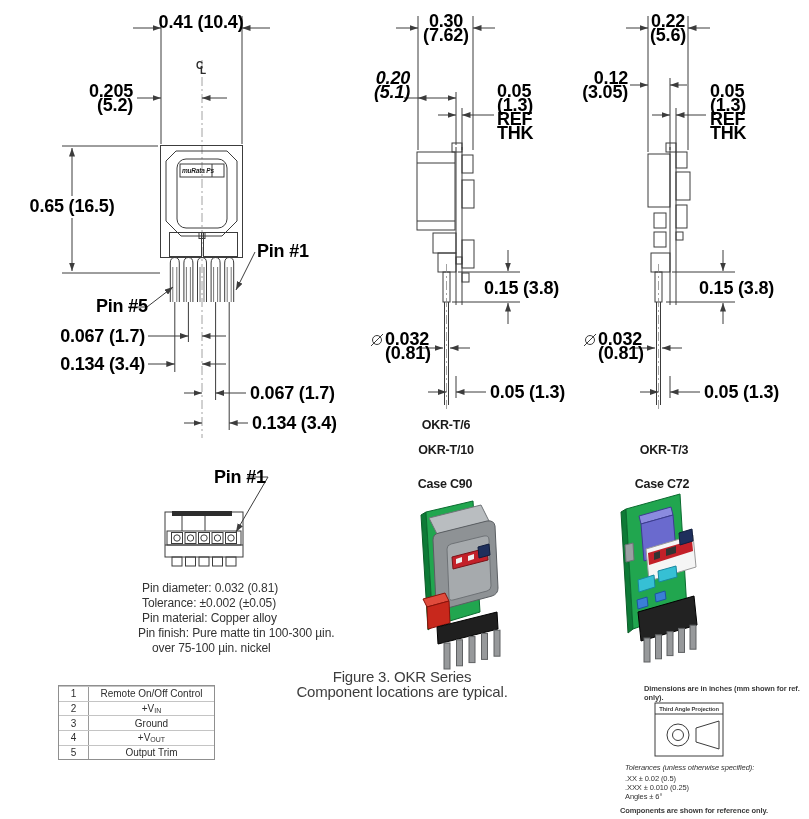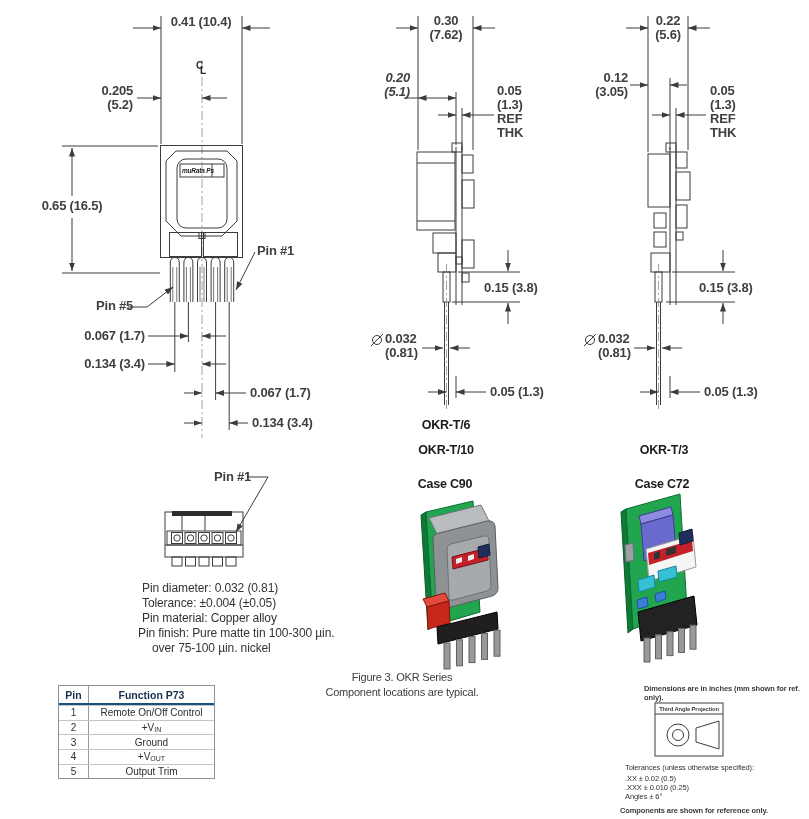--- a/index.html
+++ b/index.html
@@ -1,25 +1,25 @@
 <!DOCTYPE html>
 <html><head>
 <meta charset="utf-8">
 <style>
   html,body{margin:0;padding:0;background:#fff;}
   .canvas{position:relative;width:809px;height:819px;background:#fff;overflow:hidden;
           font-family:"Liberation Sans",sans-serif;}
   svg.art{position:absolute;left:0;top:0;}
-  .t{position:absolute;white-space:pre-line;color:#404040;font-weight:700;
-     font-size:13px;line-height:14px;letter-spacing:-0.2px;}
+  .t{position:absolute;white-space:pre-line;color:#000000;font-weight:700;
+     font-size:18px;line-height:14px;letter-spacing:-0.2px;}
   .cx{transform:translateX(-50%);text-align:center;}
   .rt{transform:translateX(-100%);text-align:right;}
   .lbl{font-size:12.5px;color:#1b1b1b;}
   .note{font-weight:400;font-size:12px;line-height:15px;color:#333;letter-spacing:-0.1px;}
-  .cap{font-weight:400;font-size:11px;color:#3d3d3d;}
+  .cap{font-weight:400;font-size:15px;color:#3d3d3d;}
   .tiny{font-weight:700;font-size:7.5px;color:#3a3a3a;letter-spacing:-0.1px;line-height:9px;}
   .tol{font-weight:400;font-size:7.5px;color:#333;line-height:9px;letter-spacing:-0.1px;}
   .clsym{position:absolute;font-weight:700;font-size:10px;color:#2d2d2d;}
   .clsym .c{position:absolute;left:0;top:0;}
   .clsym .l{position:absolute;left:4px;top:5px;}
   .logo{position:absolute;font-style:italic;font-weight:700;font-size:6.5px;color:#222;
         letter-spacing:-0.2px;}
   
   .io-table{position:absolute;left:58px;top:685px;width:157px;border:1px solid #8f8f8f;
             background:#fff;box-sizing:border-box;}
@@ -320,33 +320,29 @@
 THK</div>
 <div class="t" style="left:699px;top:281px;">0.15 (3.8)</div>
 <div class="t" style="left:598px;top:332px;">0.032
 (0.81)</div>
 <div class="t" style="left:704px;top:385px;">0.05 (1.3)</div>
 <div class="t cx lbl" style="left:664px;top:443px;">OKR-T/3</div>
 <div class="t cx lbl" style="left:662px;top:477px;">Case C72</div>
 
 <div class="t" style="left:214px;top:470px;">Pin #1</div>
 <div class="t note" style="left:142px;top:581px;">Pin diameter: 0.032 (0.81)</div>
-<div class="t note" style="left:142px;top:596px;">Tolerance: ±0.004 (±0.05)</div>
+<div class="t note" style="left:142px;top:596px;">Tolerance: ±0.002 (±0.05)</div>
 <div class="t note" style="left:142px;top:611px;">Pin material: Copper alloy</div>
 <div class="t note" style="left:138px;top:626px;">Pin finish: Pure matte tin 100-300 µin.</div>
 <div class="t note" style="left:152px;top:641px;">over 75-100 µin. nickel</div>
 
 <div class="t cx cap" style="left:402px;top:670px;">Figure 3. OKR Series</div>
 <div class="t cx cap" style="left:402px;top:685px;">Component locations are typical.</div>
 
 <div class="io-table">
-  <div class="io-head">
-    <div class="cell-pin">Pin</div>
-    <div class="cell-fn">Function P73</div>
-  </div>
   <div class="io-row">
     <div class="cell-pin">1</div>
     <div class="cell-fn">
           <span>Remote On/Off Control</span>
           <span class="sub"></span>
         </div>
   </div>
   <div class="io-row">
     <div class="cell-pin">2</div>
     <div class="cell-fn">
@@ -372,19 +368,19 @@
     <div class="cell-pin">5</div>
     <div class="cell-fn">
           <span>Output Trim</span>
           <span class="sub"></span>
         </div>
   </div>
 </div>
 
 <div class="t tiny" style="left:600px;top:684px;padding-left:44px;">Dimensions are in inches (mm shown for ref. only).</div>
 <div class="t tiny" style="left:689px;top:705px;transform:translateX(-50%);text-align:center;font-size:5.8px;">Third Angle Projection</div>
-<div class="t tol" style="left:625px;top:763px;">Tolerances (unless otherwise specified):</div>
+<div class="t tol" style="left:625px;top:763px;font-style:italic;">Tolerances (unless otherwise specified):</div>
 <div class="t tol" style="left:625px;top:774px;text-align:center;">.XX ± 0.02 (0.5)</div>
 <div class="t tol" style="left:625px;top:783px;">.XXX ± 0.010 (0.25)</div>
 <div class="t tol" style="left:625px;top:792px;">Angles ± 6°</div>
 <div class="t tiny" style="left:620px;top:806px;">Components are shown for reference only.</div>
 
 </div>
 
 </body></html>

